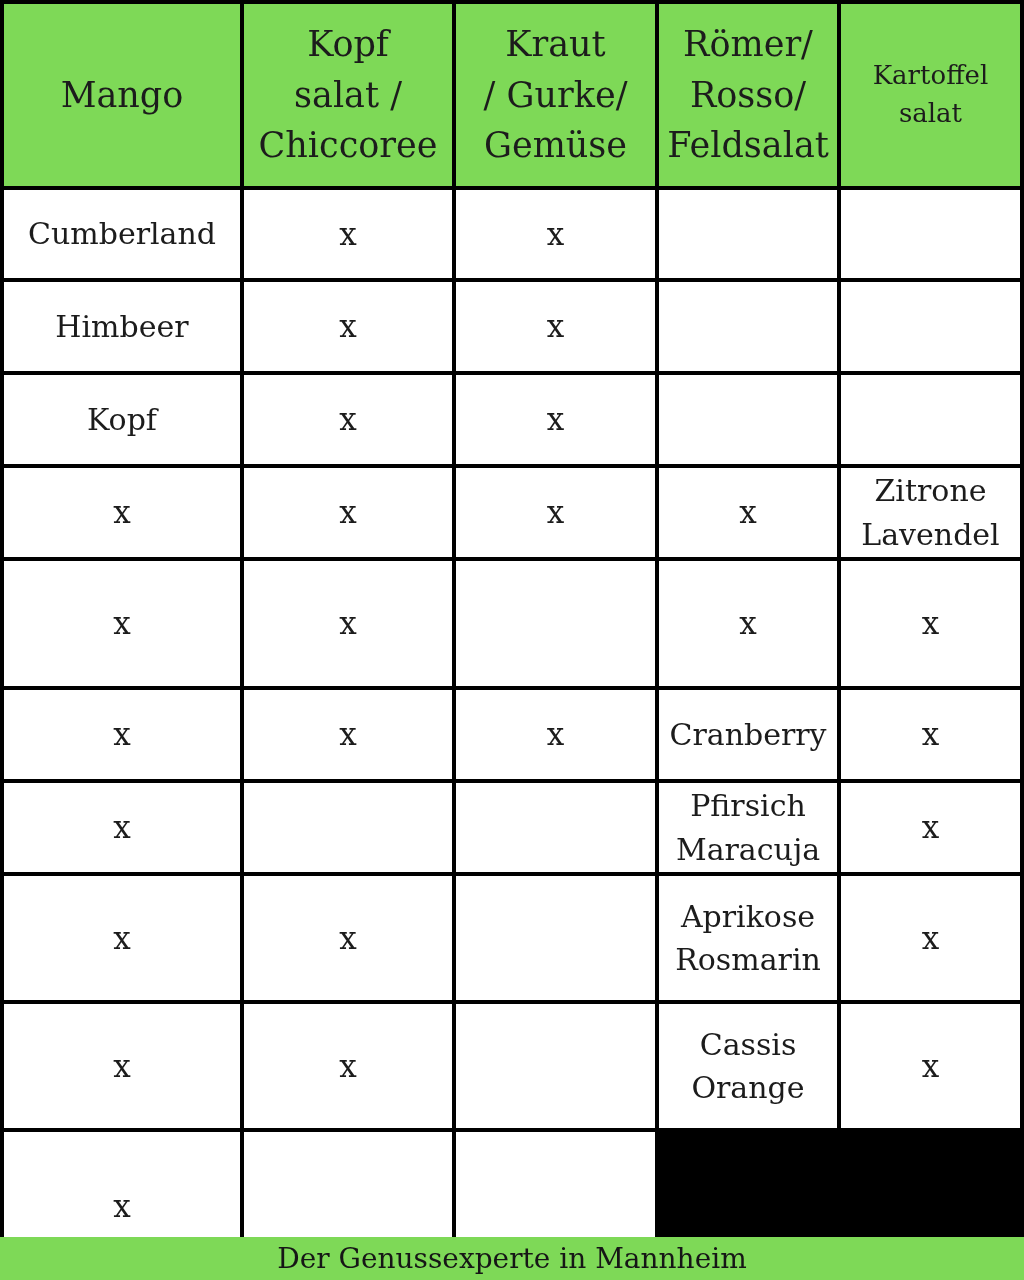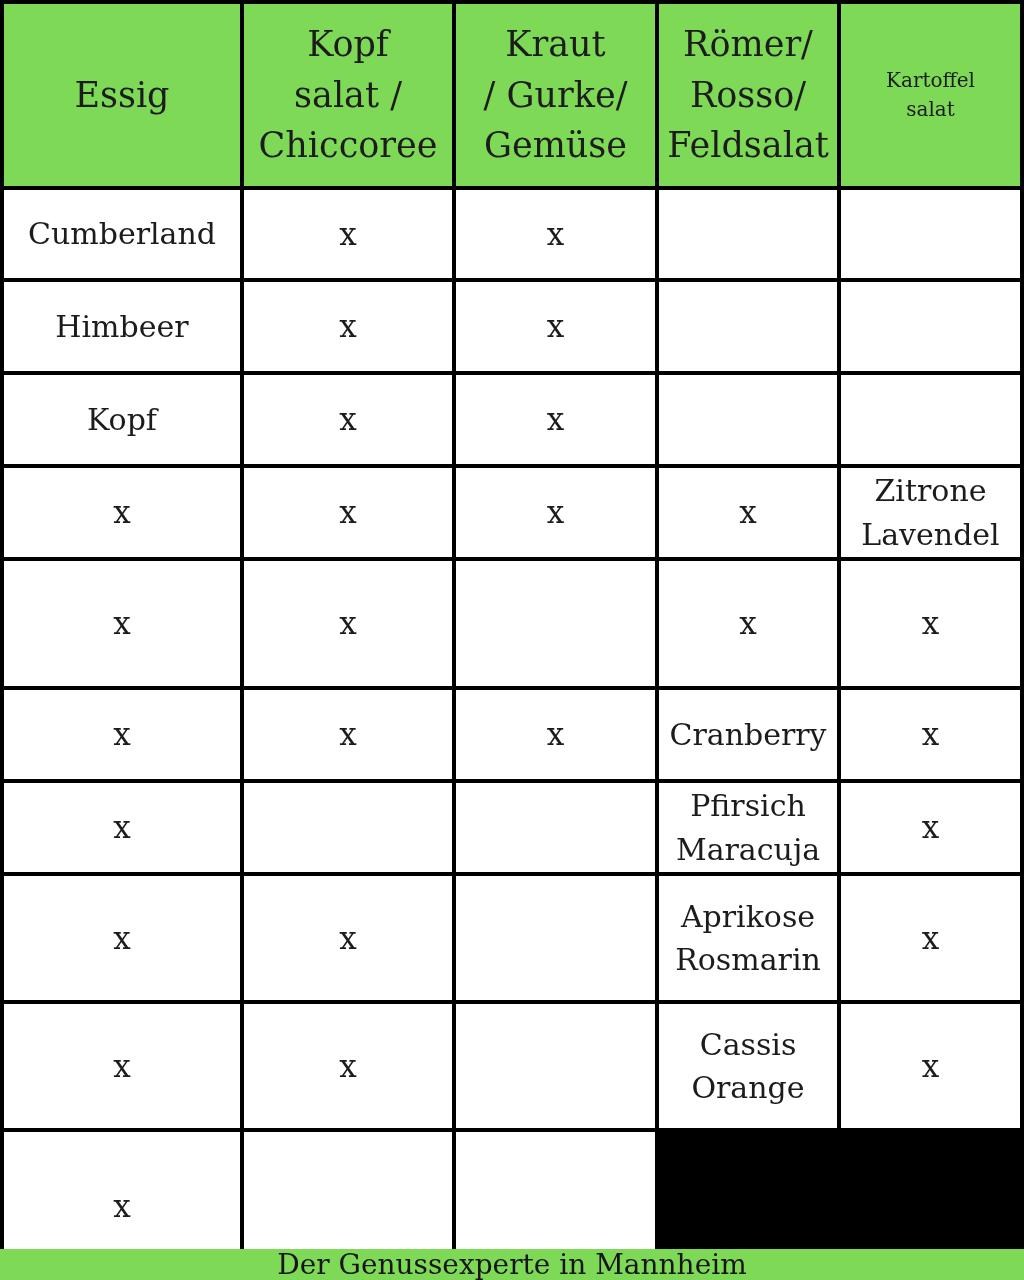--- a/index.html
+++ b/index.html
@@ -36,47 +36,47 @@
     white-space: pre-line;
     font-size: 30px;
     line-height: 1.45;
     overflow: hidden;
   }
   .cell.header {
     background: var(--green, #7ED957);
     font-size: 35px;
   }
   .cell.header.small {
-    font-size: 20px;
+    font-size: 26px;
   }
   .cell.mark {
     font-size: 31px;
   }
   .footer {
     position: absolute;
     left: 0;
     right: 0;
     bottom: 0;
-    height: 31px;
+    height: 43px;
     background: var(--green, #7ED957);
     display: flex;
     align-items: center;
     justify-content: center;
     font-size: 28px;
     color: #161616;
     z-index: 5;
   }
 </style>
 </head>
 <body>
 
 <div class="page" style="--green: #7ED957;">
   <div class="grid">
 
-    <div class="cell header">Essig</div>
+    <div class="cell header">Mango</div>
     <div class="cell header">Kopf
 salat /
 Chiccoree</div>
     <div class="cell header">Kraut
 / Gurke/
 Gemüse</div>
     <div class="cell header">Römer/
 Rosso/
 Feldsalat</div>
     <div class="cell header small">Kartoffel

